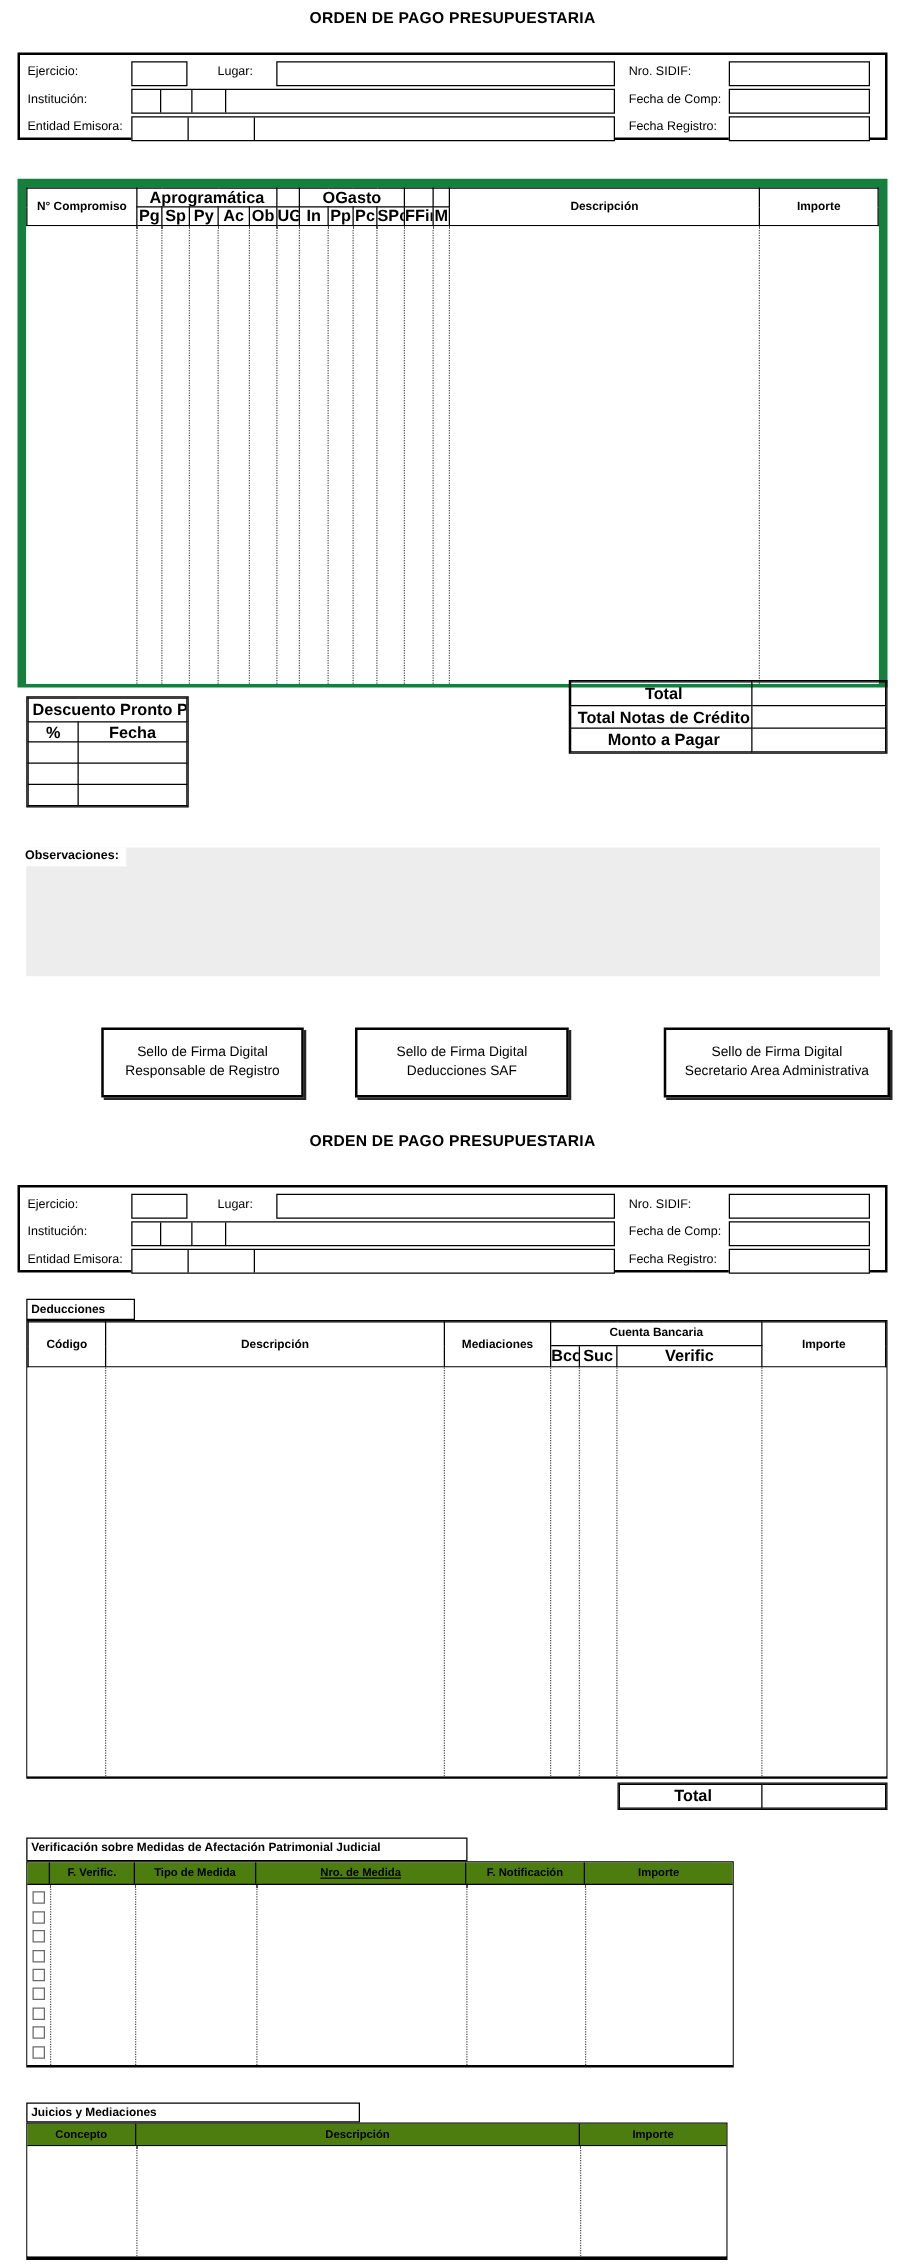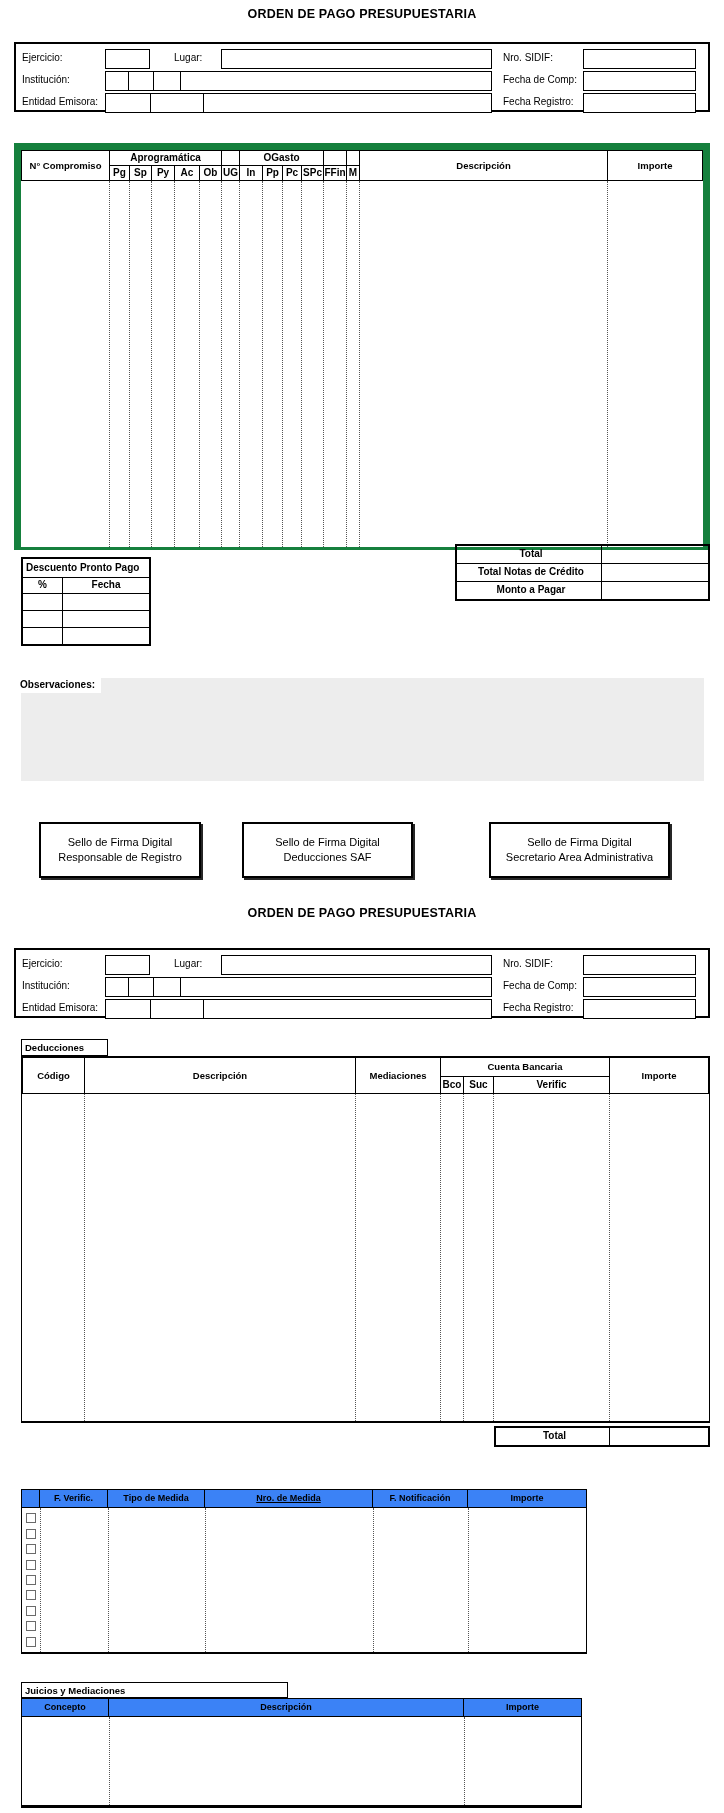--- a/index.html
+++ b/index.html
@@ -7,36 +7,36 @@
         font-family:"Liberation Sans",sans-serif;color:#000;overflow:hidden;}
   .abs{position:absolute;box-sizing:border-box;}
   .title{left:0;width:100%;text-align:center;font-weight:bold;font-size:12.5px;letter-spacing:.2px;}
   .hbox{border:2px solid #000;}
   .lbl{font-size:10px;white-space:nowrap;line-height:1;}
   .fld{border:1.6px solid #000;background:#fff;height:20px;}
   .fldgrp{border:1.6px solid #000;background:#fff;height:20px;display:flex;}
   .sg{border-right:1.3px solid #000;height:100%;}
   .wrap{border:7px solid #15803d;}
   table.grid{border-collapse:collapse;table-layout:fixed;width:100%;}
-  table.grid th,table.grid td{border:1.2px solid #000;padding:0;font-size:10px;font-weight:bold;
+  table.grid th,table.grid td{border:1.2px solid #000;padding:0;font-size:13px;font-weight:bold;
         line-height:1.05;text-align:center;overflow:hidden;white-space:nowrap;}
   .tb{position:relative;background:#fff;}
   .vl{position:absolute;top:0;bottom:0;width:0;border-left:1.2px dotted #555;}
   .tlab{font-weight:bold;font-size:9.5px;text-align:right;padding:2px 0 2px 4px !important;height:13px;}
   .tval{height:13px;}
   .dash{border-left-style:dashed !important;}
   .dhead{font-size:9.5px;text-align:left !important;padding:2px 0 2px 3px !important;height:14px;}
   .drow td{height:16px;}
   .obsbox{background:#ededed;}
   .obslbl{font-weight:bold;font-size:10px;background:#fff;padding:1px 6px 2px 0;line-height:1.2;}
   .sig{border:2px solid #000;box-shadow:2px 2px 0 rgba(0,0,0,.85);background:#fff;display:flex;
        flex-direction:column;align-items:center;justify-content:center;text-align:center;
-       font-size:11px;line-height:1.4;}
+       font-size:11px;line-height:1.4;margin-left:42px;}
   .seclab{border:1.8px solid #000;font-weight:bold;font-size:9.5px;padding:2px 0 0 3px;background:#fff;white-space:nowrap;overflow:hidden;}
-  .hrow{display:flex;border-bottom:1.6px solid #000;background:#3b82f6;}
+  .hrow{display:flex;border-bottom:1.6px solid #000;background:#4d7c0f;}
   .hcell{border-right:1.2px solid #000;font-size:9px;font-weight:bold;text-align:center;
          padding-top:3px;box-sizing:border-box;height:17px;overflow:hidden;white-space:nowrap;}
   .hcell:last-child{border-right:none;}
   .cbcol{position:absolute;left:0;top:0;bottom:0;width:18px;display:flex;flex-direction:column;
          justify-content:space-evenly;align-items:center;}
   .cb{width:10px;height:10px;border:1.6px solid #6a6a6a;background:#fff;box-sizing:border-box;}
 </style>
 </head>
 <body>
 
@@ -275,20 +275,21 @@
         </colgroup>
       <tbody>
           <tr>
             <td class="tlab">Total</td>
           <td class="tval dash"></td>
           </tr>
     </tbody>
       </table>
   </div>
 
+  <div class="abs seclab" style="left:21px;top:1470px;width:353px;height:19px;">Verificación sobre Medidas de Afectación Patrimonial Judicial</div>
   <div class="abs" style="left:21px;top:1489px;width:566px;border:1.8px solid #000;border-bottom-width:2.5px;">
     <div class="hrow">
       <div class="hcell" style="width:18px;"></div>
       <div class="hcell" style="width:68px;">F. Verific.</div>
       <div class="hcell" style="width:97px;">Tipo de Medida</div>
       <div class="hcell" style="width:168px;text-decoration:underline;">Nro. de Medida</div>
       <div class="hcell" style="width:95px;">F. Notificación</div>
       <div class="hcell" style="flex:1;">Importe</div>
     </div>
     <div class="tb" style="height:144px;">

